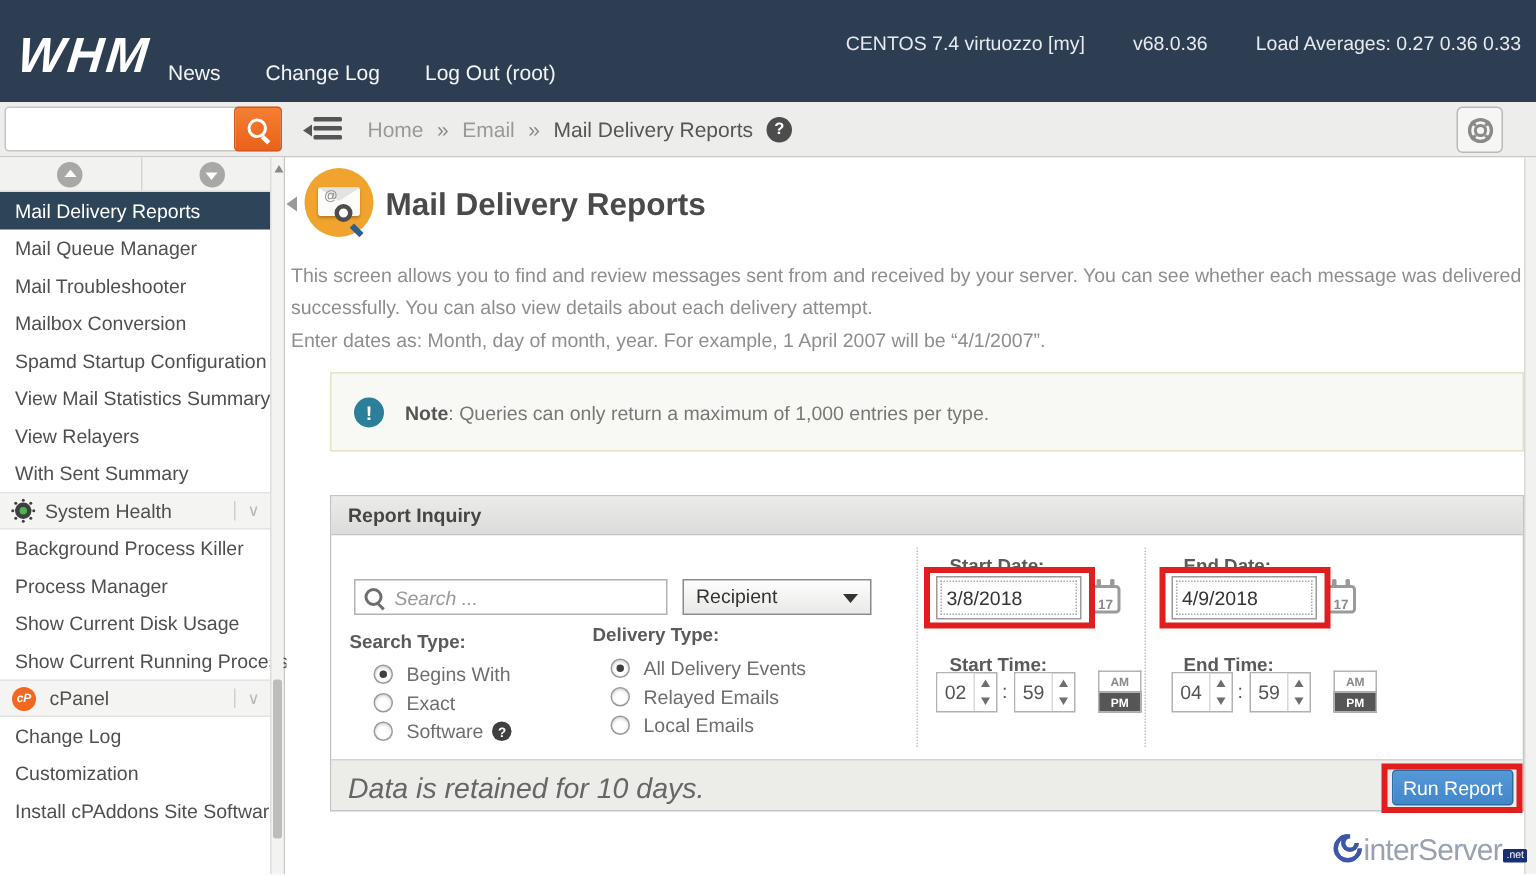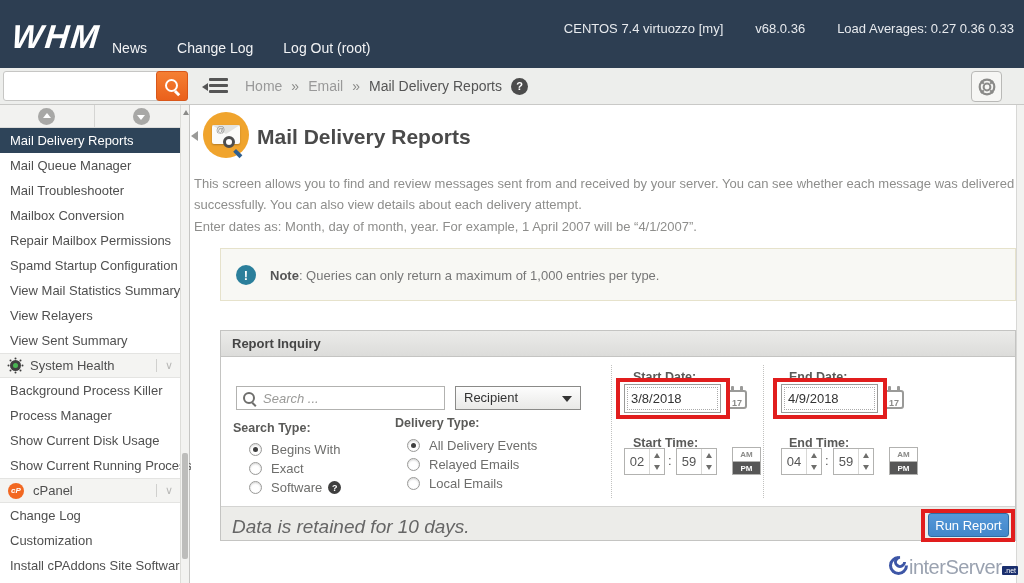--- a/index.html
+++ b/index.html
@@ -176,25 +176,24 @@
         </div>
       <div class="side-tab">
           <div class="tab-circle down"></div>
         </div>
     </div>
     <div class="side-list">
       <div class="side-item sel">Mail Delivery Reports</div>
       <div class="side-item">Mail Queue Manager</div>
       <div class="side-item">Mail Troubleshooter</div>
       <div class="side-item">Mailbox Conversion</div>
-      <div class="side-item">Repair Mailbox Permissions</div>
       <div class="side-item">Spamd Startup Configuration</div>
       <div class="side-item">View Mail Statistics Summary</div>
       <div class="side-item">View Relayers</div>
-      <div class="side-item">View Sent Summary</div>
+      <div class="side-item">With Sent Summary</div>
       <div class="side-section">
         <span class="gear"></span>
         <span class="sec-label">System Health</span>
         <span class="sec-chev">∨</span>
       </div>
       <div class="side-item">Background Process Killer</div>
       <div class="side-item">Process Manager</div>
       <div class="side-item">Show Current Disk Usage</div>
       <div class="side-item">Show Current Running Processes</div>
       <div class="side-section">

